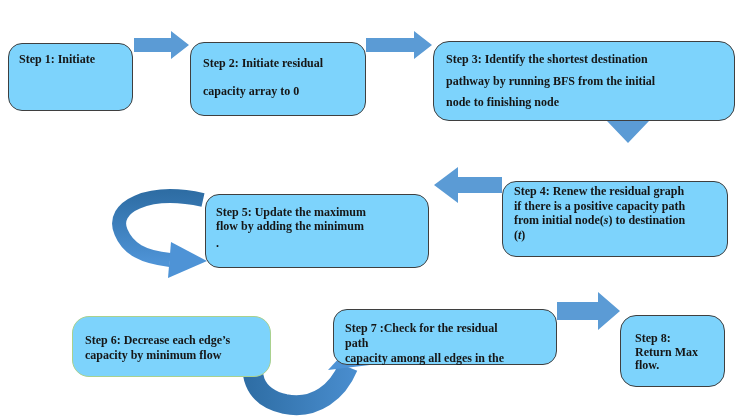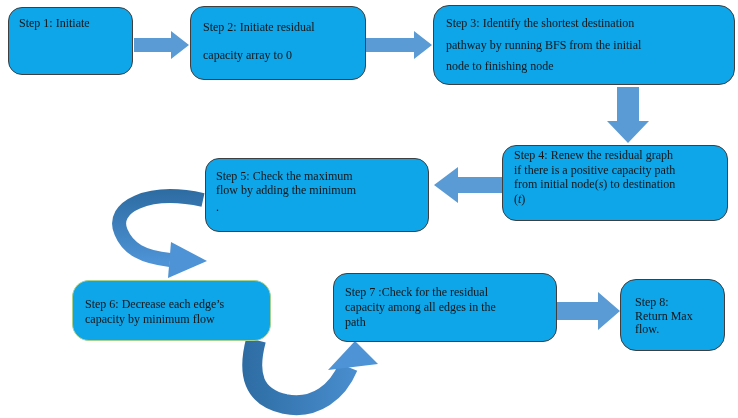--- a/index.html
+++ b/index.html
@@ -2,35 +2,35 @@
 <html><head>
 <meta charset="utf-8">
 <style>
   html,body{margin:0;padding:0;background:#ffffff;}
   .canvas{
     position:relative;width:738px;height:418px;background:#ffffff;overflow:hidden;
     font-family:"Liberation Serif", serif;
   }
   .arrow-layer{position:absolute;left:0;top:0;width:738px;height:418px;pointer-events:none;}
   .box{
-    position:absolute;background:#0ea5e9;border:1.8px solid #3f3f3f;border-radius:14px;
-    color:#161616;font-weight:normal;font-size:12px;box-sizing:border-box;z-index:2;
+    position:absolute;background:#7dd3fc;border:1.8px solid #3f3f3f;border-radius:14px;
+    color:#161616;font-weight:bold;font-size:12px;box-sizing:border-box;z-index:2;margin-top:36px;
   }
   .ln{line-height:var(--lh);height:var(--lh);overflow:hidden;white-space:nowrap;} 
   .jline{text-align:justify;}
   .jline::after{content:"";display:inline-block;width:100%;height:0;line-height:0;font-size:0;}
   .it{font-style:italic;}
   .b1{left:8px;top:7px;width:125px;height:68px;padding:8px 10px 0 10px;--lh:15px;}
   .b2{left:190px;top:6px;width:176px;height:74px;padding:6px 12px 16px 12px;--lh:28px;}
   .b3{left:433px;top:5px;width:302px;height:80px;padding:7px 12px 0 12px;--lh:21.5px;border-radius:16px;}
   .b4{left:502px;top:145px;width:226px;height:76px;padding:2px 11px 0 11px;--lh:14.5px;}
   .b5{left:205px;top:158px;width:224px;height:74px;padding:11px 10px 0 10px;--lh:13.5px;}
   .b6{left:72px;top:280px;width:199px;height:61px;padding:16px 12px 0 12px;--lh:14.5px;
       border:1.8px solid #A9D18E;border-radius:17px;}
-  .b7{left:333px;top:273px;width:224px;height:69px;padding:11px 11px 0 11px;--lh:15px;}
+  .b7{left:333px;top:273px;width:224px;height:56px;padding:11px 11px 0 11px;--lh:15px;}
   .b8{left:620px;top:279px;width:105px;height:72px;padding:16px 8px 0 14px;--lh:13.5px;border-radius:16px;}
   .dot{margin-top:4px;}
 </style>
 </head>
 <body>
 
 <div class="canvas">
 
   <svg class="arrow-layer" viewBox="0 0 738 418" xmlns="http://www.w3.org/2000/svg">
     <defs>
@@ -73,34 +73,34 @@
   </div>
 
   <div class="box b4">
     <div class="ln jline">Step 4: Renew the residual graph</div>
     <div class="ln jline">if there is a positive capacity path</div>
     <div class="ln jline"><span>from initial node(</span><span class="it">s</span><span>) to destination</span></div>
     <div class="ln"><span>(</span><span class="it">t</span><span>)</span></div>
   </div>
 
   <div class="box b5">
-    <div class="ln jline">Step 5: Check the maximum</div>
+    <div class="ln jline">Step 5: Update the maximum</div>
     <div class="ln jline">flow by adding the minimum</div>
     <div class="ln dot">.</div>
   </div>
 
   <div class="box b6">
     <div class="ln">Step 6:  Decrease each edge’s</div>
     <div class="ln">capacity by minimum flow</div>
   </div>
 
   <div class="box b7">
     <div class="ln jline">Step 7 :Check for the residual</div>
+    <div class="ln">path</div>
     <div class="ln jline">capacity among all edges in the</div>
-    <div class="ln">path</div>
   </div>
 
   <div class="box b8">
     <div class="ln">Step 8:</div>
     <div class="ln">Return Max</div>
     <div class="ln">flow.</div>
   </div>
 
 </div>
 

